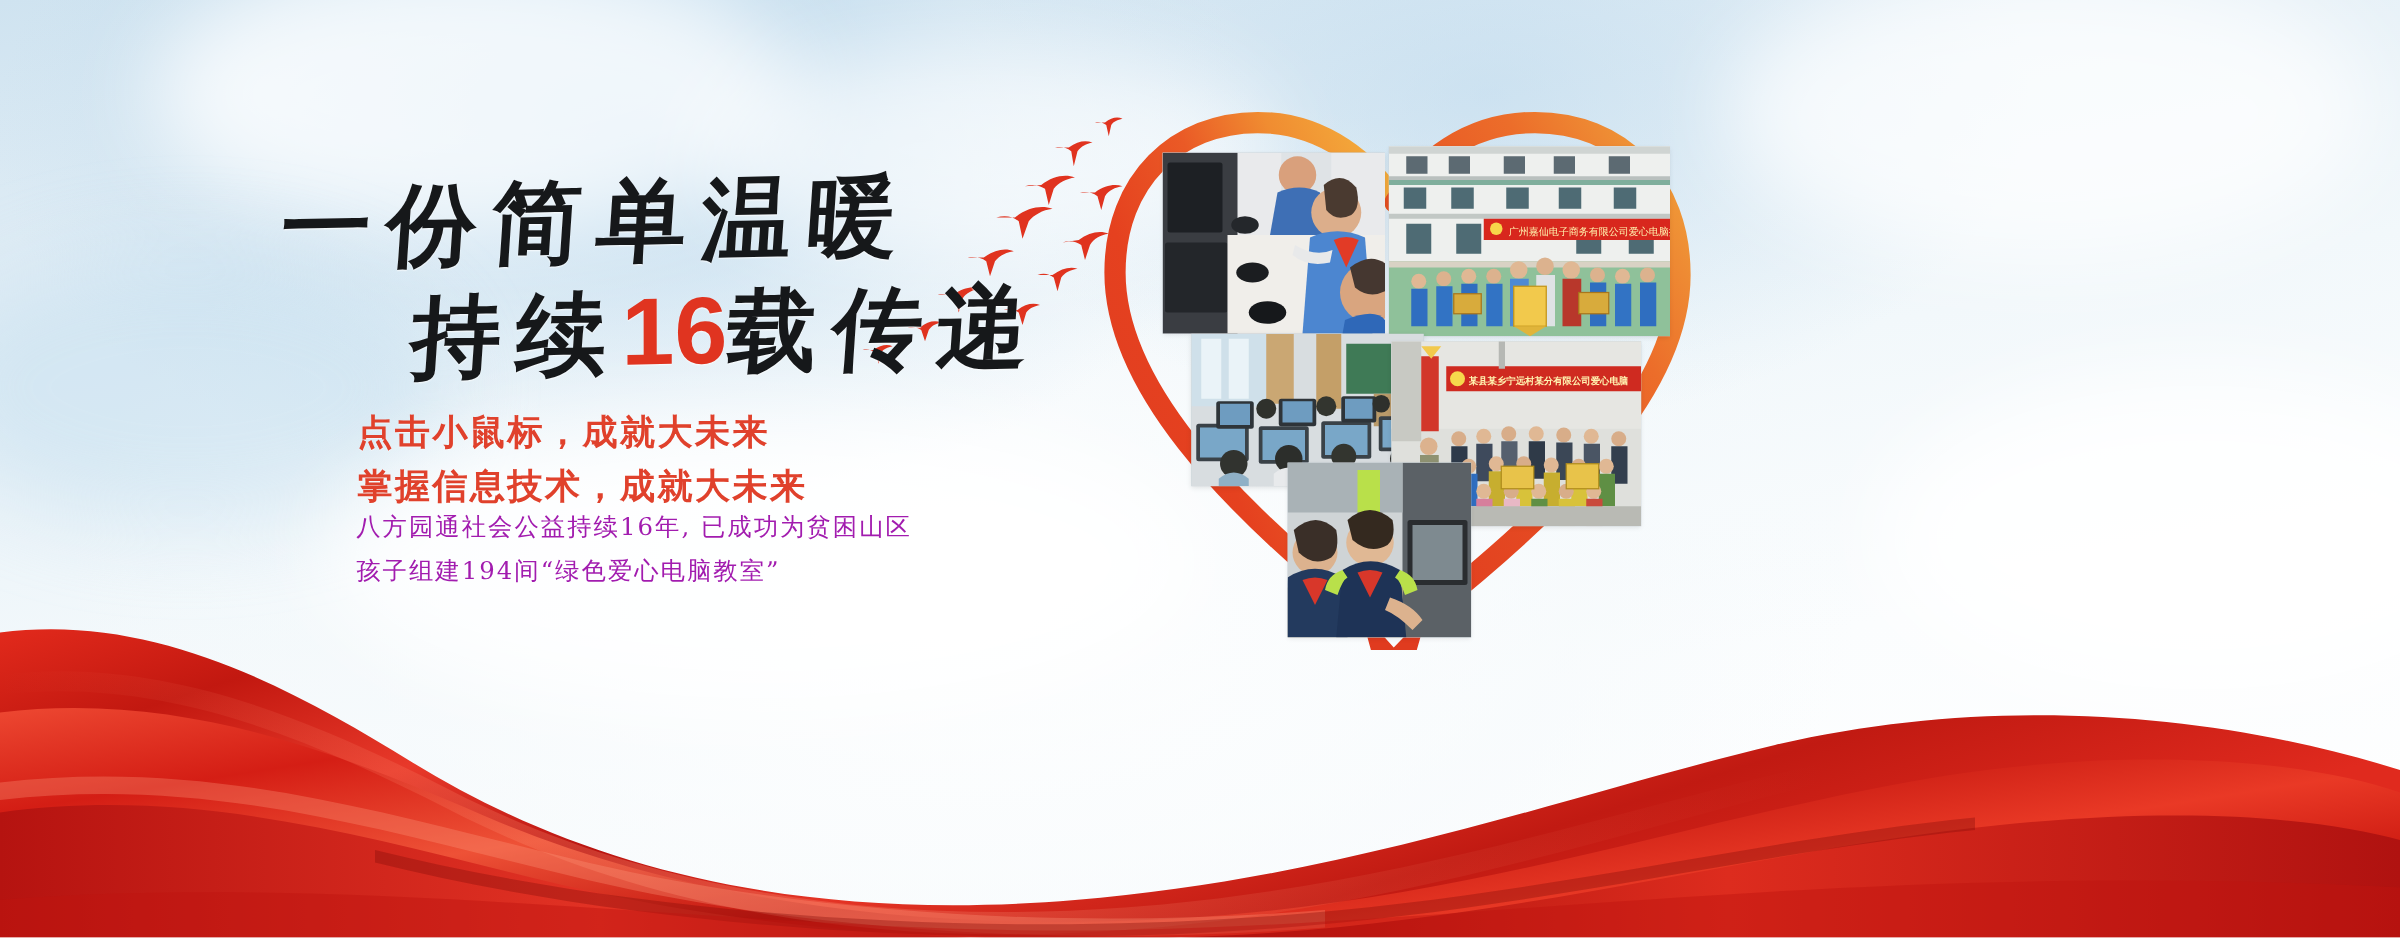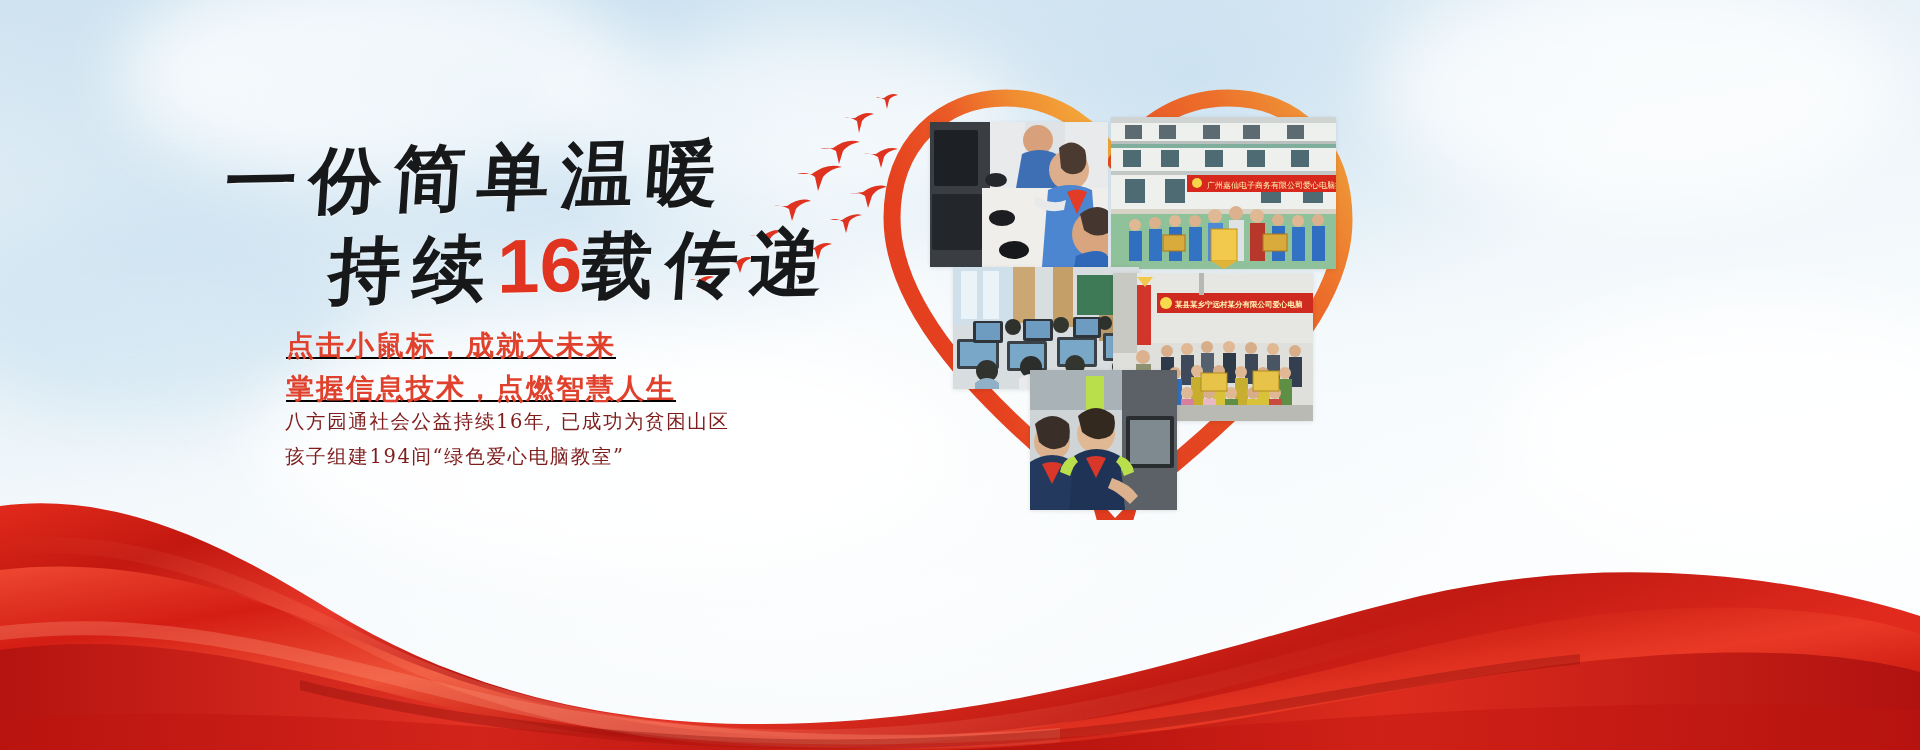--- a/index.html
+++ b/index.html
@@ -34,32 +34,32 @@
     font-weight:700;color:#16181a;white-space:nowrap;
     text-shadow:0 1px 1px rgba(255,255,255,.65);
   }
   .hl1{font-size:72px;letter-spacing:12px;line-height:1.0;
        transform:skewX(-5deg) rotate(-1.1deg);transform-origin:left center;}
   .hl2{font-size:72px;letter-spacing:12px;line-height:1.0;margin-top:14px;margin-left:104px;
        transform:skewX(-5deg) rotate(-1.1deg);transform-origin:left center;}
   .hl-num{color:#e03420;font-family:"Liberation Sans",sans-serif;font-weight:700;
           font-size:76px;letter-spacing:0px;transform:skewX(4deg);display:inline-block;}
 
-  .subtitle{position:absolute;left:286px;top:325px;z-index:6;text-decoration:underline;}
+  .subtitle{position:absolute;left:286px;top:325px;z-index:6;}
   .sub-line{
     font-family:"Liberation Sans","DejaVu Sans",sans-serif;
     font-weight:700;font-size:28px;letter-spacing:2px;line-height:1.52;
     color:#e0412c;white-space:nowrap;text-shadow:0 1px 0 rgba(255,255,255,.5);
   }
 
   .bodytext{position:absolute;left:285px;top:405px;z-index:6;}
   .body-line{
     font-family:"DejaVu Serif","Liberation Serif",serif;
     font-size:19.5px;letter-spacing:1.6px;line-height:1.78;
-    color:#7f1d1d;white-space:nowrap;
+    color:#a21caf;white-space:nowrap;
   }
 
   
   .birds{position:absolute;left:690px;top:80px;width:230px;height:220px;z-index:5;}
 
   
   .heartwrap{position:absolute;left:830px;top:40px;width:680px;height:480px;z-index:4;}
   .collage{position:absolute;left:0;top:0;width:680px;height:480px;z-index:5;}
   .ph{position:absolute;overflow:hidden;background:#c9d2d8;box-shadow:0 1px 4px rgba(0,0,0,.10);}
 
@@ -93,21 +93,21 @@
   <div class="sky-wisp w5" data-name="cloud-wisp"></div>
   <div class="sky-wisp w6" data-name="cloud-wisp"></div>
 
   <div class="headline" data-name="headline-block">
     <div class="hl-line hl1" data-name="headline-line-1">一份简单温暖</div>
     <div class="hl-line hl2" data-name="headline-line-2"><span data-name="headline-line-2-prefix">持续</span><span class="hl-num" data-name="headline-years-number">16</span><span data-name="headline-line-2-suffix">载传递</span></div>
   </div>
 
   <div class="subtitle" data-name="subtitle-block">
     <div class="sub-line" data-name="subtitle-line-1">点击小鼠标，成就大未来</div>
-    <div class="sub-line" data-name="subtitle-line-2">掌握信息技术，点燃智慧人生</div>
+    <div class="sub-line" data-name="subtitle-line-2">掌握信息技术，成就大未来</div>
   </div>
 
   <div class="bodytext" data-name="body-text-block">
     <div class="body-line" data-name="body-text-line-1">八方园通社会公益持续16年, 已成功为贫困山区</div>
     <div class="body-line" data-name="body-text-line-2">孩子组建194间“绿色爱心电脑教室”</div>
   </div>
 
   <div class="birds" data-name="flying-birds-flock">
     <svg width="230" height="220" viewBox="0 0 230 220" data-name="birds-icon">
       <g fill="#e0331f">

